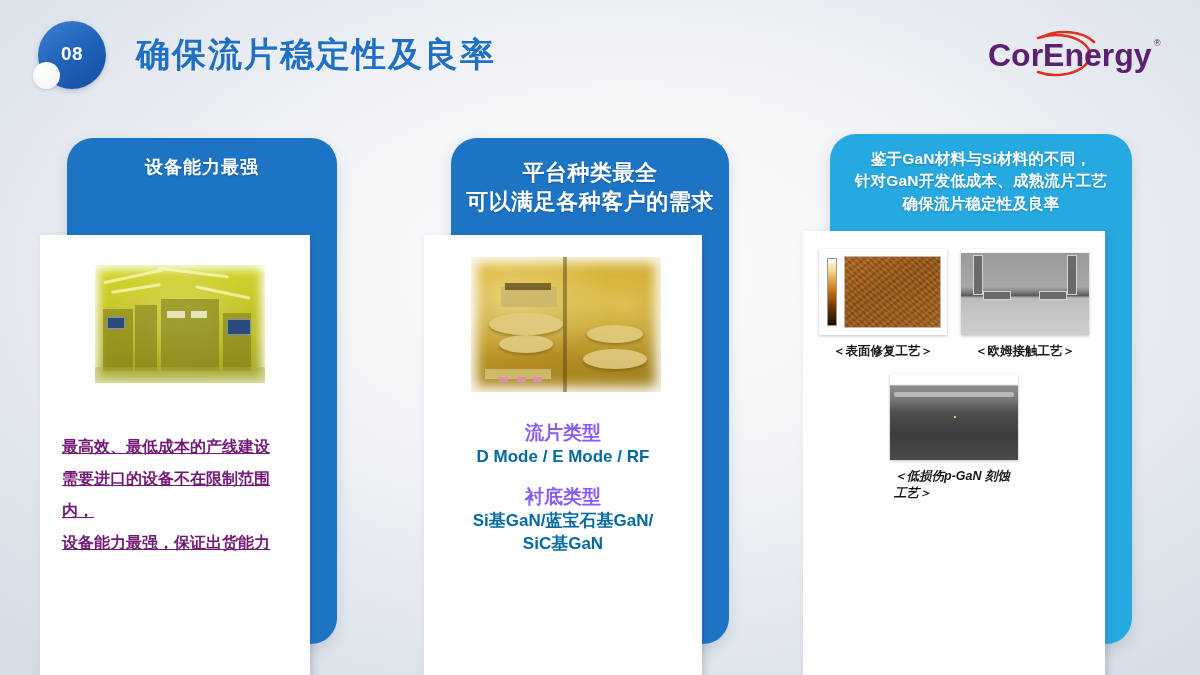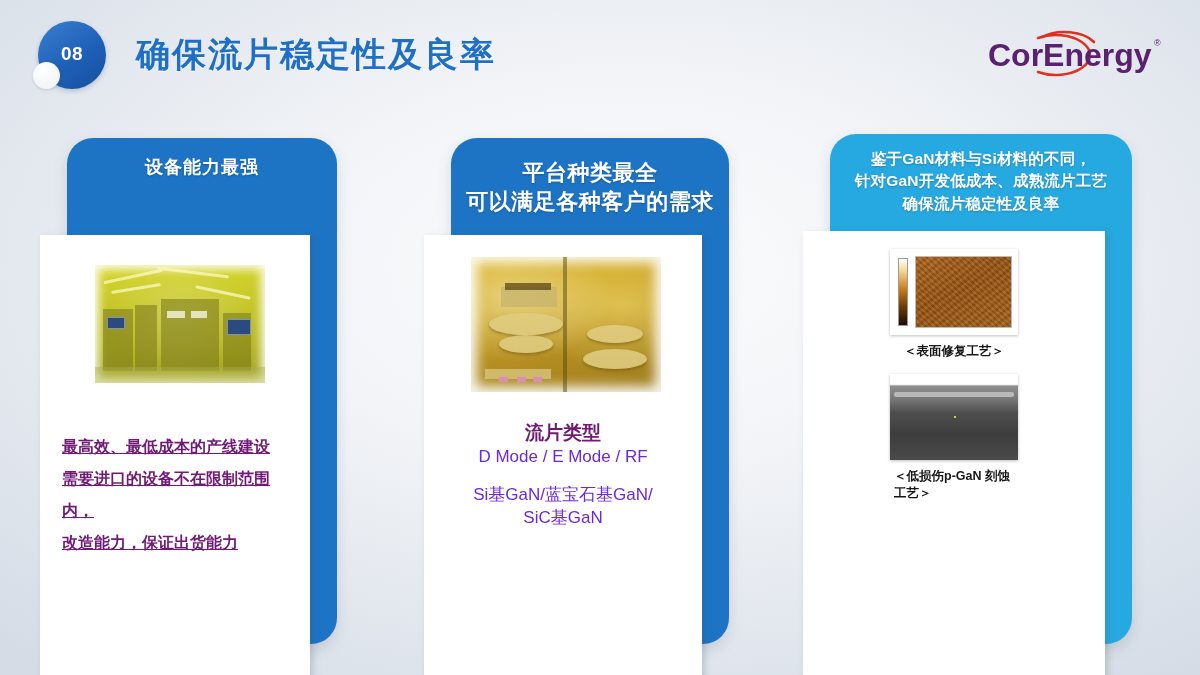--- a/index.html
+++ b/index.html
@@ -179,28 +179,28 @@
     background: rgba(225,205,130,0.85);
     border-radius: 50%;
     box-shadow: 0 2px 3px rgba(90,70,10,0.4);
   }
   .photo2 .bar {
     position: absolute;
     background: rgba(90,72,12,0.5);
   }
   .c2-sub {
     text-align: center;
-    color: #701a75;
+    color: #8b5cf6;
     font-weight: bold;
     font-size: 19px;
   }
   .c2-line {
     text-align: center;
-    color: #6d28d9;
-    font-weight: normal;
+    color: #0369a1;
+    font-weight: bold;
     font-size: 17px;
     line-height: 1.35;
   }
   .body2 {
     position: absolute;
     left: 6px; top: 185px;
     width: 266px;
   }
   .body2 .gap { height: 15px; }
 
@@ -214,21 +214,21 @@
   .g3-cell { width: 128px; }
   .g3-img { width: 128px; height: 86px; box-shadow: 0 1px 3px rgba(0,0,0,0.25); }
   .g3-cap {
     margin-top: 8px;
     font-size: 12.5px;
     font-weight: bold;
     color: #161616;
     line-height: 1.35;
     text-align: center;
   }
-  .g3-cap.left { text-align: left; padding-left: 4px; }
+  .g3-cap.left { text-align: left; padding-left: 4px; font-style: italic; }
 
   .img-afm {
     position: relative;
     background: #ffffff;
     display: flex;
     align-items: center;
   }
   .img-afm .scalebar {
     width: 8px; height: 66px; margin-left: 8px;
     background: linear-gradient(180deg, #ffffff 0%, #f3d88f 18%, #c97f1d 45%, #6d3c06 72%, #1a0d02 100%);
@@ -330,21 +330,21 @@
         <div class="screen" style="left:132px; top:54px; width:22px; height:14px;"></div>
         <div class="screen" style="left:12px; top:52px; width:16px; height:10px;"></div>
         <div class="eq" style="left:72px; top:46px; width:18px; height:7px; background:rgba(245,245,220,0.8);"></div>
         <div class="eq" style="left:96px; top:46px; width:16px; height:7px; background:rgba(245,245,220,0.8);"></div>
         <div class="floor"></div>
       </div>
 
       <div class="body1">
         <div>最高效、最低成本的产线建设</div>
         <div>需要进口的设备不在限制范围内，</div>
-        <div>改造能力，保证出货能力</div>
+        <div>设备能力最强，保证出货能力</div>
       </div>
 
     </div>
   </div>
 
   <div class="card" id="card2">
     <div class="card-bg"></div>
     <div class="card-head">
       <div>平台种类最全</div>
       <div>可以满足各种客户的需求</div>
@@ -362,20 +362,21 @@
         <div class="bar" style="left:14px; top:112px; width:66px; height:10px; background:rgba(215,195,125,0.8);"></div>
         <div class="bar" style="left:28px; top:120px; width:9px; height:5px; background:#d98fb0;"></div>
         <div class="bar" style="left:46px; top:120px; width:9px; height:5px; background:#d98fb0;"></div>
         <div class="bar" style="left:62px; top:120px; width:9px; height:5px; background:#d98fb0;"></div>
       </div>
 
       <div class="body2">
         <div class="c2-sub">流片类型</div>
         <div class="c2-line">D Mode / E Mode / RF</div>
         <div class="gap"></div>
+        <div class="c2-sub">衬底类型</div>
         <div class="c2-line">Si基GaN/蓝宝石基GaN/</div>
         <div class="c2-line">SiC基GaN</div>
       </div>
 
     </div>
   </div>
 
   <div class="card" id="card3">
     <div class="card-bg"></div>
     <div class="card-head">
@@ -387,20 +388,29 @@
 
       <div class="grid3">
 
         <div class="g3-row">
           <div class="g3-cell">
             <div class="g3-img img-afm">
               <div class="scalebar"></div>
               <div class="surf"></div>
             </div>
             <div class="g3-cap">＜表面修复工艺＞</div>
+          </div>
+          <div class="g3-cell">
+            <div class="g3-img img-sem1">
+              <div class="notch" style="left:12px; top:6px; width:8px; height:38px;"></div>
+              <div class="notch" style="right:12px; top:6px; width:8px; height:38px;"></div>
+              <div class="notch" style="left:22px; top:42px; width:26px; height:7px;"></div>
+              <div class="notch" style="right:22px; top:42px; width:26px; height:7px;"></div>
+            </div>
+            <div class="g3-cap">＜欧姆接触工艺＞</div>
           </div>
         </div>
 
         <div class="g3-row" style="margin-top:14px;">
           <div class="g3-cell">
             <div class="g3-img img-sem2">
               <div class="cap"></div>
               <div class="dot"></div>
             </div>
             <div class="g3-cap left">＜低损伤p-GaN 刻蚀工艺＞</div>

